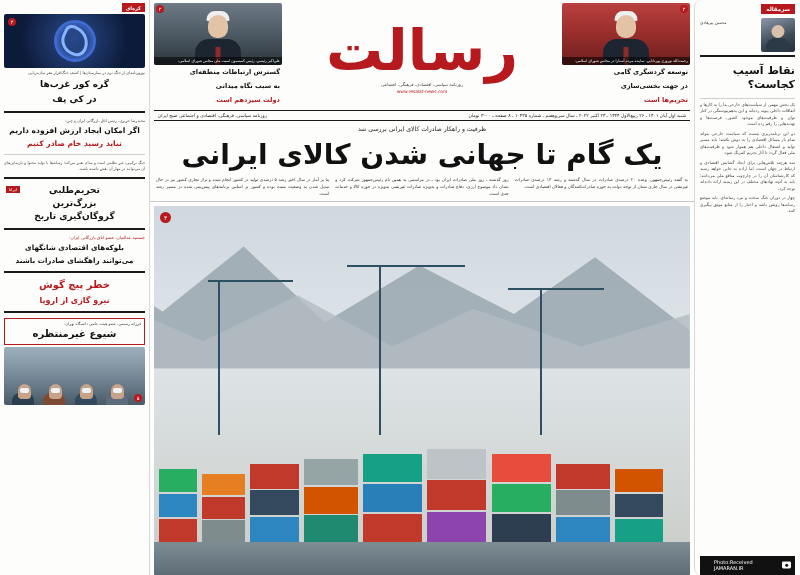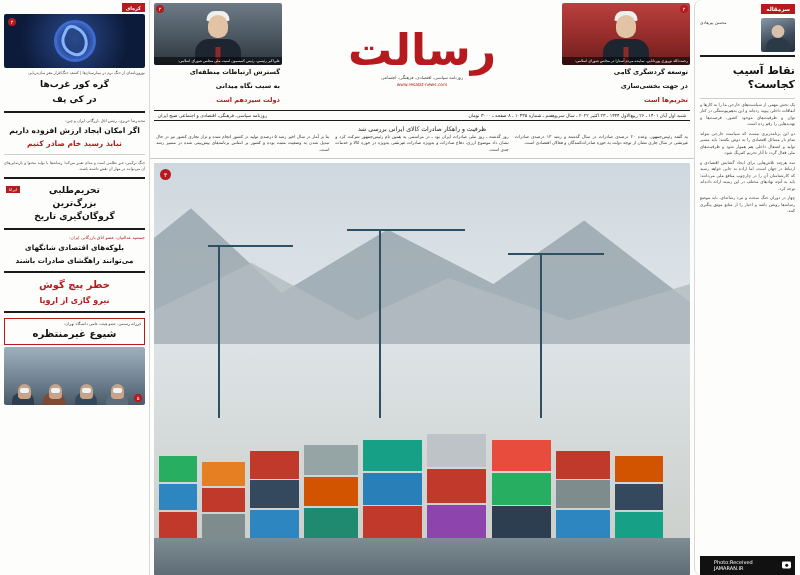--- a/index.html
+++ b/index.html
@@ -111,21 +111,21 @@
     padding: 1px 2px;
   }
   .mh-headline.red { color: #b61a1f; }
   .mh-num {
     position: absolute; top: 2px; background: #b61a1f; color: #fff;
     width: 8px; height: 8px; border-radius: 50%;
     font-size: 5px; display: flex; align-items: center; justify-content: center;
   }
   .mh-center { flex: 1; display: flex; flex-direction: column; align-items: center; justify-content: center; }
   .logo {
-    font-size: 44px; font-weight: bold; color: #b61a1f;
+    font-size: 57px; font-weight: bold; color: #b61a1f;
     line-height: 1; letter-spacing: -1px; margin-top: 6px;
     font-family: "DejaVu Sans", "Liberation Sans", sans-serif;
   }
   .logo-sub { font-size: 4.4px; color: #444; margin-top: 3px; }
   .logo-site { font-size: 4.4px; color: #b61a1f; direction: ltr; margin-top: 2px; }
 
   .dateline {
     border-top: 1.5px solid #1b1b1b; border-bottom: 1.5px solid #1b1b1b;
     margin: 3px 4px; padding: 2px 4px;
     font-size: 4.6px; color: #222; display: flex; justify-content: space-between;
@@ -276,20 +276,21 @@
         <div class="mh-headline red">دولت سیزدهم است</div>
       </div>
     </div>
 
     <div class="dateline">
       <span>شنبه اول آبان ۱۴۰۱ ـ ۲۶ ربیع‌الاول ۱۴۴۴ ـ ۲۳ اکتبر ۲۰۲۲ ـ سال سی‌وهفتم ـ شماره ۱۰۴۳۵ ـ ۸ صفحه ـ ۳۰۰۰ تومان</span>
       <span>روزنامه سیاسی، فرهنگی، اقتصادی و اجتماعی صبح ایران</span>
     </div>
 
     <div class="subdeck">ظرفیت و راهکار صادرات کالای ایرانی بررسی شد</div>
+    <div class="main-head">یک گام تا جهانی شدن کالای ایرانی</div>
 
     <div class="deck-row">
       <div class="deck-col">به گفته رئیس‌جمهور، وعده ۲۰ درصدی صادرات در سال گذشته و رشد ۱۳ درصدی صادرات غیرنفتی در سال جاری نشان از توجه دولت به حوزه صادرات‌کنندگان و فعالان اقتصادی است.</div>
       <div class="deck-col">روز گذشته ـ روز ملی صادرات ایران بود ـ در مراسمی به همین نام رئیس‌جمهور شرکت کرد و نشان داد موضوع ارزی، دفاع صادرات و به‌ویژه صادرات غیرنفتی به‌ویژه در حوزه کالا و خدمات جدی است.</div>
       <div class="deck-col">بنا بر آمار در سال اخیر رشد ۵ درصدی تولید در کشور انجام شده و تراز تجاری کشور نیز در حال تبدیل شدن به وضعیت مثبت بوده و کشور بر اساس برنامه‌های پیش‌بینی شده در مسیر رشد است.</div>
     </div>
 
     <div class="main-photo">
       <svg class="mountains" viewBox="0 0 500 120" preserveAspectRatio="none">
         <polygon points="0,120 60,48 110,78 170,30 230,86 300,44 370,80 430,38 500,92 500,120" fill="#9aa7ae" opacity=".85"></polygon>

